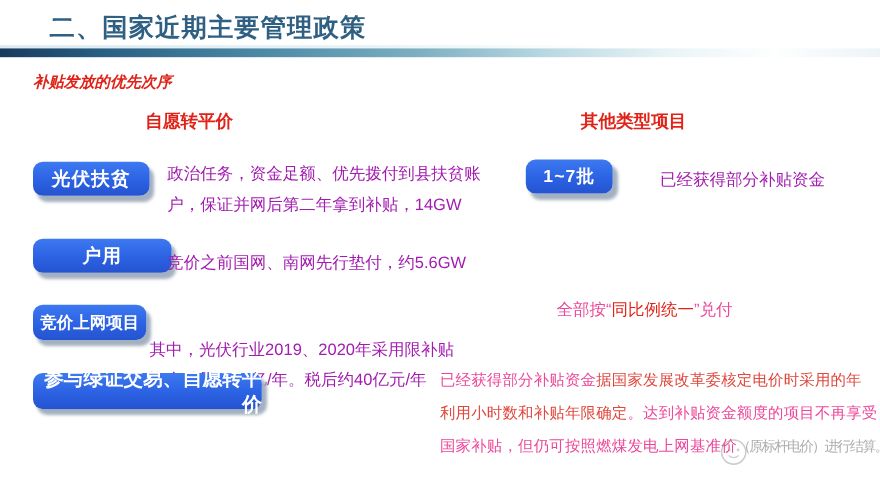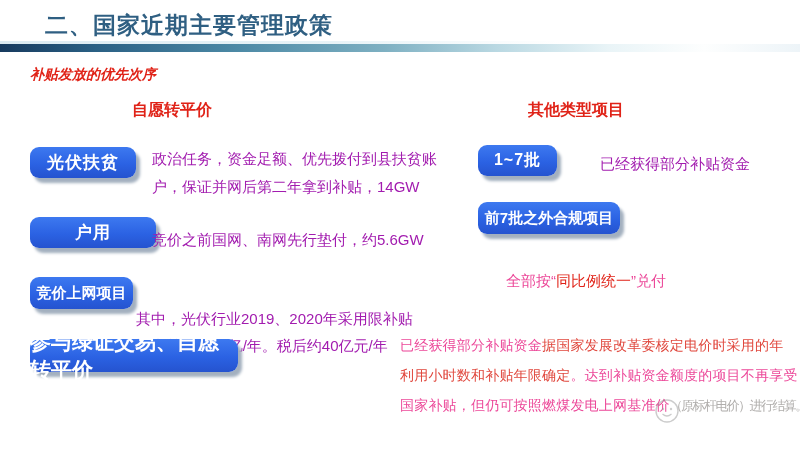--- a/index.html
+++ b/index.html
@@ -32,21 +32,21 @@
   
   .pill{
     position:absolute;display:flex;align-items:center;justify-content:center;
     background:linear-gradient(180deg,#3d79f0 0%,#2b62e3 55%,#2553cf 100%);
     color:#fff;font-weight:bold;border-radius:9px;
     box-shadow:4px 5px 3px #a3b0bf;letter-spacing:1px;
   }
   .b1{left:30px;top:147px;width:106px;height:31px;font-size:17px;}
   .b2{left:30px;top:217px;width:126px;height:31px;font-size:17px;}
   .b3{left:30px;top:277px;width:103px;height:32px;font-size:15px;letter-spacing:0;}
-  .b4{left:30px;top:339px;width:208px;height:33px;font-size:21px;letter-spacing:0;}
+  .b4{left:30px;top:339px;width:208px;height:33px;font-size:18px;letter-spacing:0;text-align:right;}
   .r1{left:478px;top:145px;width:79px;height:31px;font-size:16px;}
   .r2{left:478px;top:202px;width:142px;height:32px;font-size:15px;letter-spacing:0;}
   
   .desc{position:absolute;color:#a21caf;font-size:15px;line-height:28px;}
   .d1{left:152px;top:145px;width:292px;}
   .d2{left:152px;top:226px;width:310px;}
   .d3{left:136px;top:275px;width:284px;line-height:27px;margin-top:30px;}
   .dr1{left:600px;top:150px;}
   
   .note{position:absolute;left:506px;top:272px;font-size:15px;color:#333;}
@@ -79,21 +79,20 @@
   <div class="desc d2">竞价之前国网、南网先行垫付，约5.6GW</div>
 
   <div class="pill b3">竞价上网项目</div>
   <div class="desc d3">其中，光伏行业2019、2020年采用限补贴资金总量，45亿/年。税后约40亿元/年</div>
 
   <div class="pill b4">参与绿证交易、自愿转平价</div>
 
   <div class="pill r1">1~7批</div>
   <div class="desc dr1">已经获得部分补贴资金</div>
 
-  <div class="pill r2">前7批之外合规项目</div>
 
   <div class="note"><span class="seg-dark">全部按“</span><span class="hl">同比例统一</span><span class="seg-dark">”兑付</span></div>
 
   <div class="para">
     <div class="para-line"><span class="seg-dark">已经获得部分补贴资金</span><span class="seg-red">据国家发展改革委核定电价时采用的年</span></div>
     <div class="para-line"><span class="seg-red">利用小时数和补贴年限确定</span><span class="seg-dark">。达到补贴资金额度的项目不再享受</span></div>
     <div class="para-line"><span class="seg-dark">国家补贴，但仍可按照燃煤发电上网基准价</span><span class="seg-faint">（原标杆电价）进行结算。</span></div>
   </div>
 
   <div class="wm">

